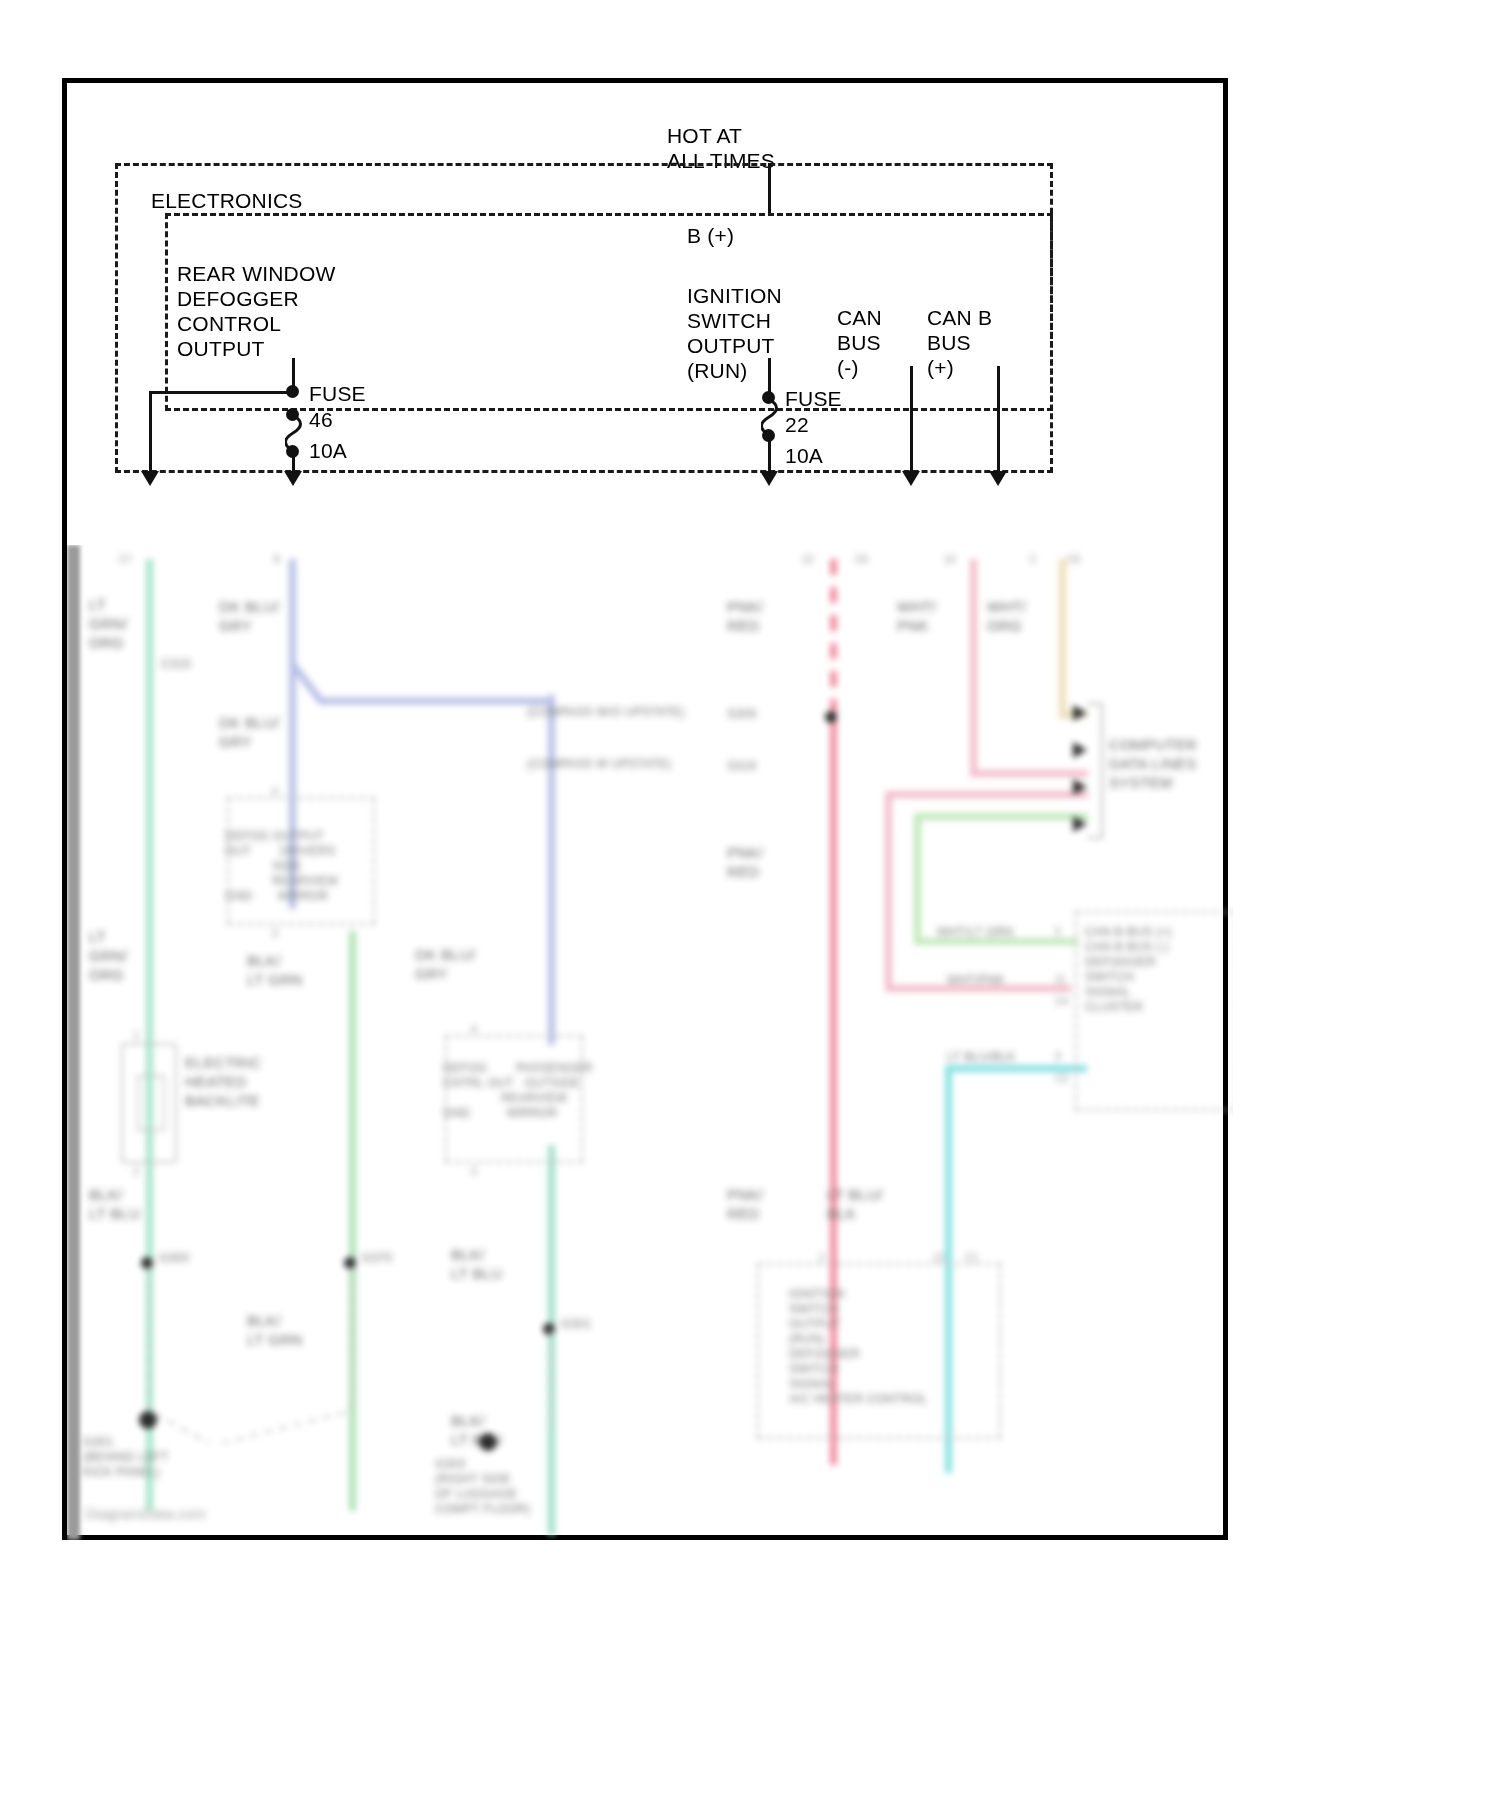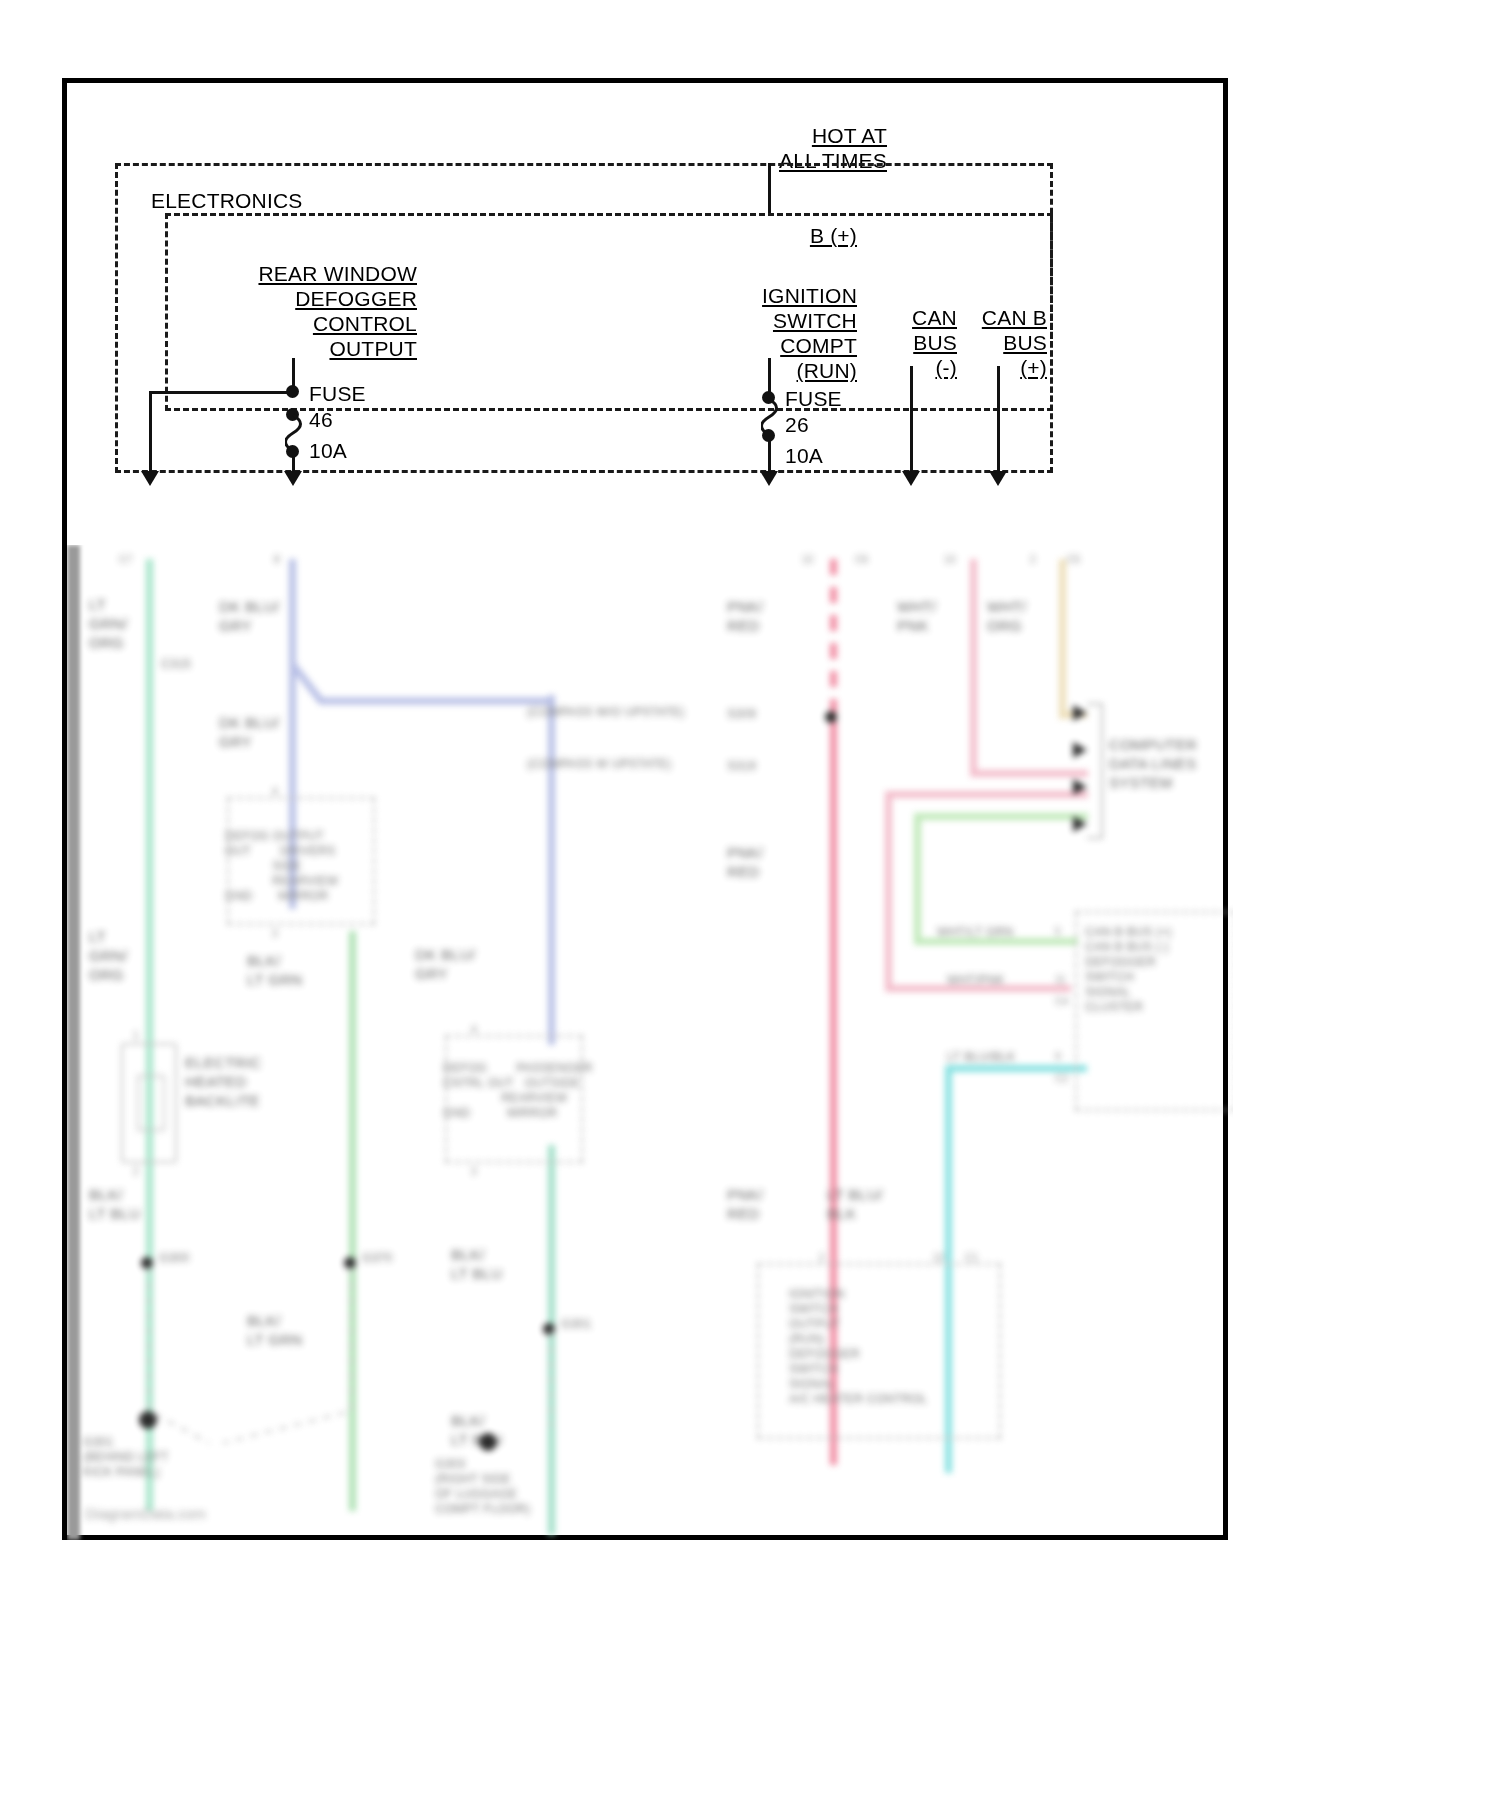--- a/index.html
+++ b/index.html
@@ -15,21 +15,21 @@
 
   
   .dbox{position:absolute;border:3px dashed #1a1a1a;box-sizing:border-box;background:transparent;}
 
   
   .vline{position:absolute;background:#111;width:3px;}
   .hline{position:absolute;background:#111;height:3px;}
 
   
   .lbl{position:absolute;color:#000;font-size:21px;line-height:25px;letter-spacing:.2px;white-space:pre;}
-  .lbl.c{text-align:right;text-decoration:underline;}
+  .lbl.c{text-align:left;}
   .lbl.l{text-align:left;}
 
   
   .arrow{position:absolute;width:0;height:0;border-left:9px solid transparent;border-right:9px solid transparent;border-top:15px solid #111;}
 
   
   .dot{position:absolute;width:13px;height:13px;border-radius:50%;background:#111;}
 
   
   .squig{position:absolute;}
@@ -83,21 +83,21 @@
     <div class="vline" style="left:701px;top:80px;height:50px;"></div>
     <div class="lbl c" style="left:620px;top:140px;width:170px;">B (+)</div>
 
     <div class="lbl c" style="left:110px;top:178px;width:240px;">REAR WINDOW
 DEFOGGER
 CONTROL
 OUTPUT</div>
 
     <div class="lbl c" style="left:620px;top:200px;width:170px;">IGNITION
 SWITCH
-COMPT
+OUTPUT
 (RUN)</div>
 
     <div class="lbl c" style="left:770px;top:222px;width:120px;">CAN
 BUS
 (-)</div>
 
     <div class="lbl c" style="left:860px;top:222px;width:120px;">CAN B
 BUS
 (+)</div>
 
@@ -125,21 +125,21 @@
     <div class="vline" style="left:701px;top:275px;height:38px;"></div>
     <div class="dot" style="left:695px;top:308px;"></div>
     <svg class="squig" style="left:694px;top:314px;" width="28" height="40" viewBox="0 0 28 40">
       <path d="M8 2 C 18 8, 18 14, 8 20 C -2 26, -2 32, 8 38" stroke="#111" stroke-width="3" fill="none"></path>
     </svg>
     <div class="dot" style="left:695px;top:346px;"></div>
     <div class="vline" style="left:701px;top:352px;height:42px;"></div>
     <div class="arrow" style="left:693px;top:388px;"></div>
 
     <div class="lbl l" style="left:718px;top:303px;width:120px;">FUSE</div>
-    <div class="lbl l" style="left:718px;top:329px;width:120px;">26</div>
+    <div class="lbl l" style="left:718px;top:329px;width:120px;">22</div>
     <div class="lbl l" style="left:718px;top:360px;width:120px;">10A</div>
 
     <div class="vline" style="left:843px;top:283px;height:111px;"></div>
     <div class="arrow" style="left:835px;top:388px;"></div>
 
     <div class="vline" style="left:930px;top:283px;height:111px;"></div>
     <div class="arrow" style="left:922px;top:388px;"></div>
 
     <div id="blurwrap">
       <div id="gutter"></div>

